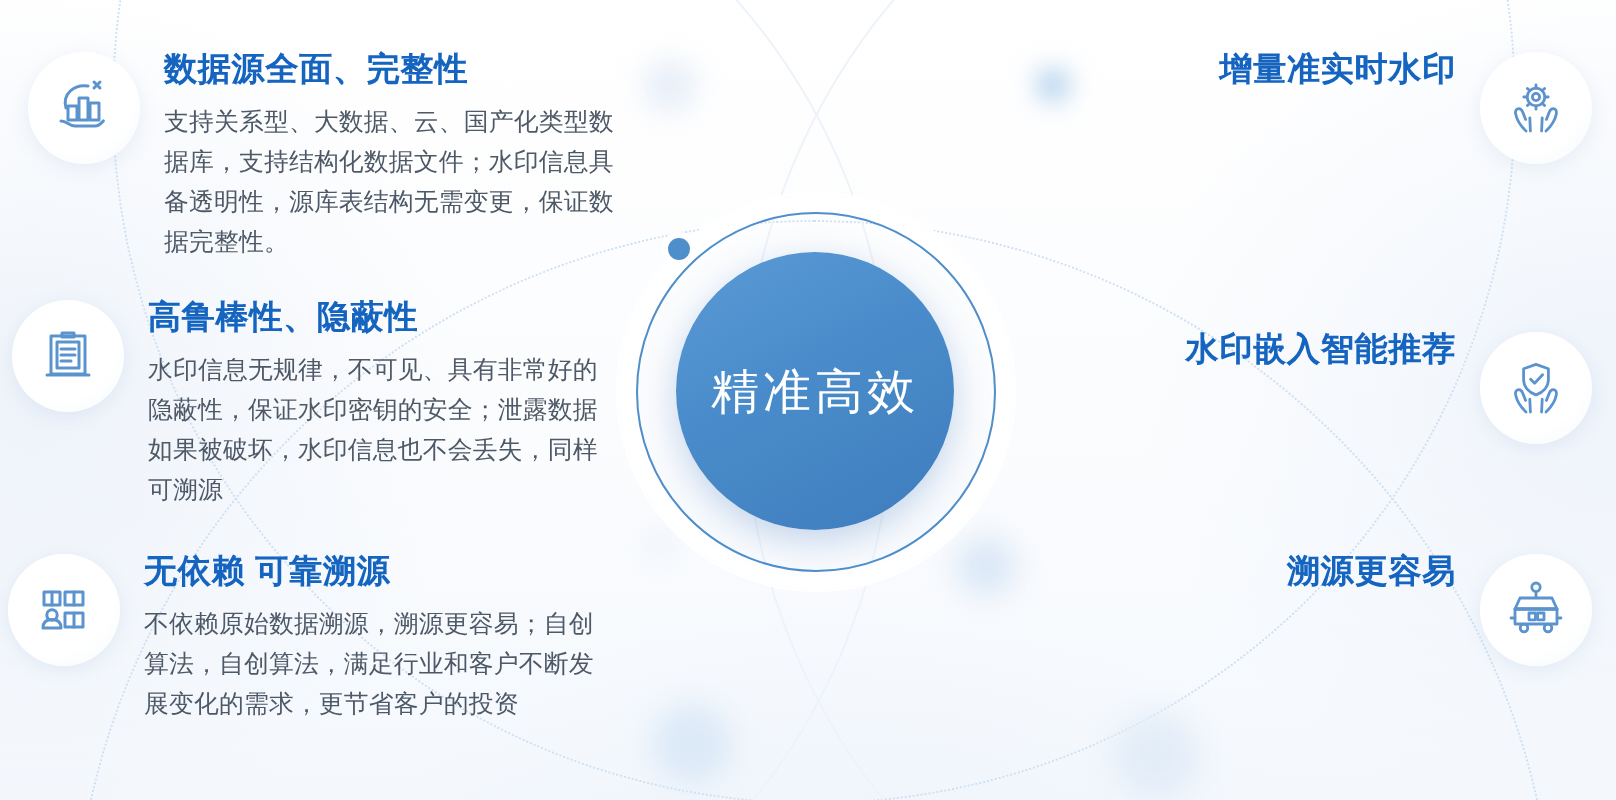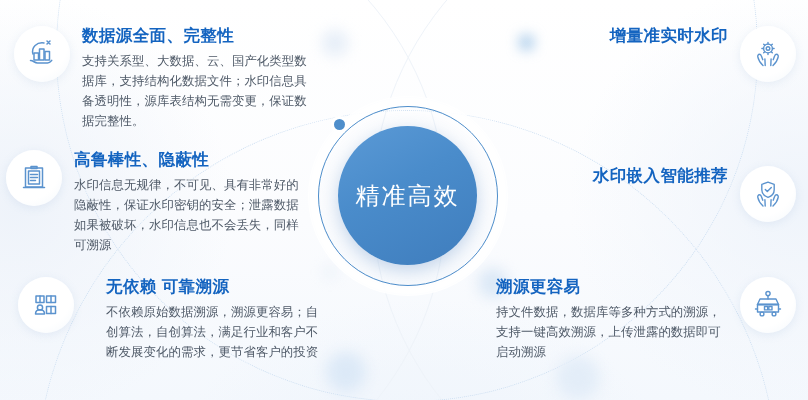--- a/index.html
+++ b/index.html
@@ -70,21 +70,21 @@
     letter-spacing:.4px;margin:0 0 6px 0;white-space:nowrap;line-height:1.2;
   }
   .fbody{
     color:#4e5967;font-size:12.4px;line-height:1.62;margin:0;
     letter-spacing:.1px;
     font-family:Liberation Mono, monospace;
   }
   
   #f1{left:14px;top:26px;width:300px;}
   #f2{left:6px;top:150px;width:300px;}
-  #f3{left:18px;top:277px;width:312px;gap:20px;}
+  #f3{left:4px;top:277px;width:312px;}
   
   #f4{left:498px;top:26px;width:298px;}
   #f5{left:500px;top:155px;width:296px;margin-top:11px;}
   #f6{left:494px;top:277px;width:302px;}
   #f1 .fbody,#f2 .fbody,#f3 .fbody{max-width:236px;}
   #f4 .fbody,#f5 .fbody,#f6 .fbody{max-width:232px;margin-left:auto;}
 </style>
 </head>
 <body>
 
@@ -206,17 +206,16 @@
         <rect x="13.5" y="18.5" width="3.2" height="3.4"></rect>
         <rect x="17.8" y="18.5" width="3.2" height="3.4"></rect>
         <path d="M6.5 16.5 h21"></path>
         <circle cx="11" cy="26" r="1.9"></circle>
         <circle cx="23" cy="26" r="1.9"></circle>
         <path d="M4.5 21 h2 M27.5 21 h2"></path>
       </svg>
     </div>
     <div class="ftext">
       <p class="ftitle">溯源更容易</p>
-      <p class="fbody">持文件数据，数据库等多种方式的溯源，支持一键高效溯源，上传泄露的数据即可启动溯源</p>
     </div>
   </div>
 
 </div>
 
 </body></html>

